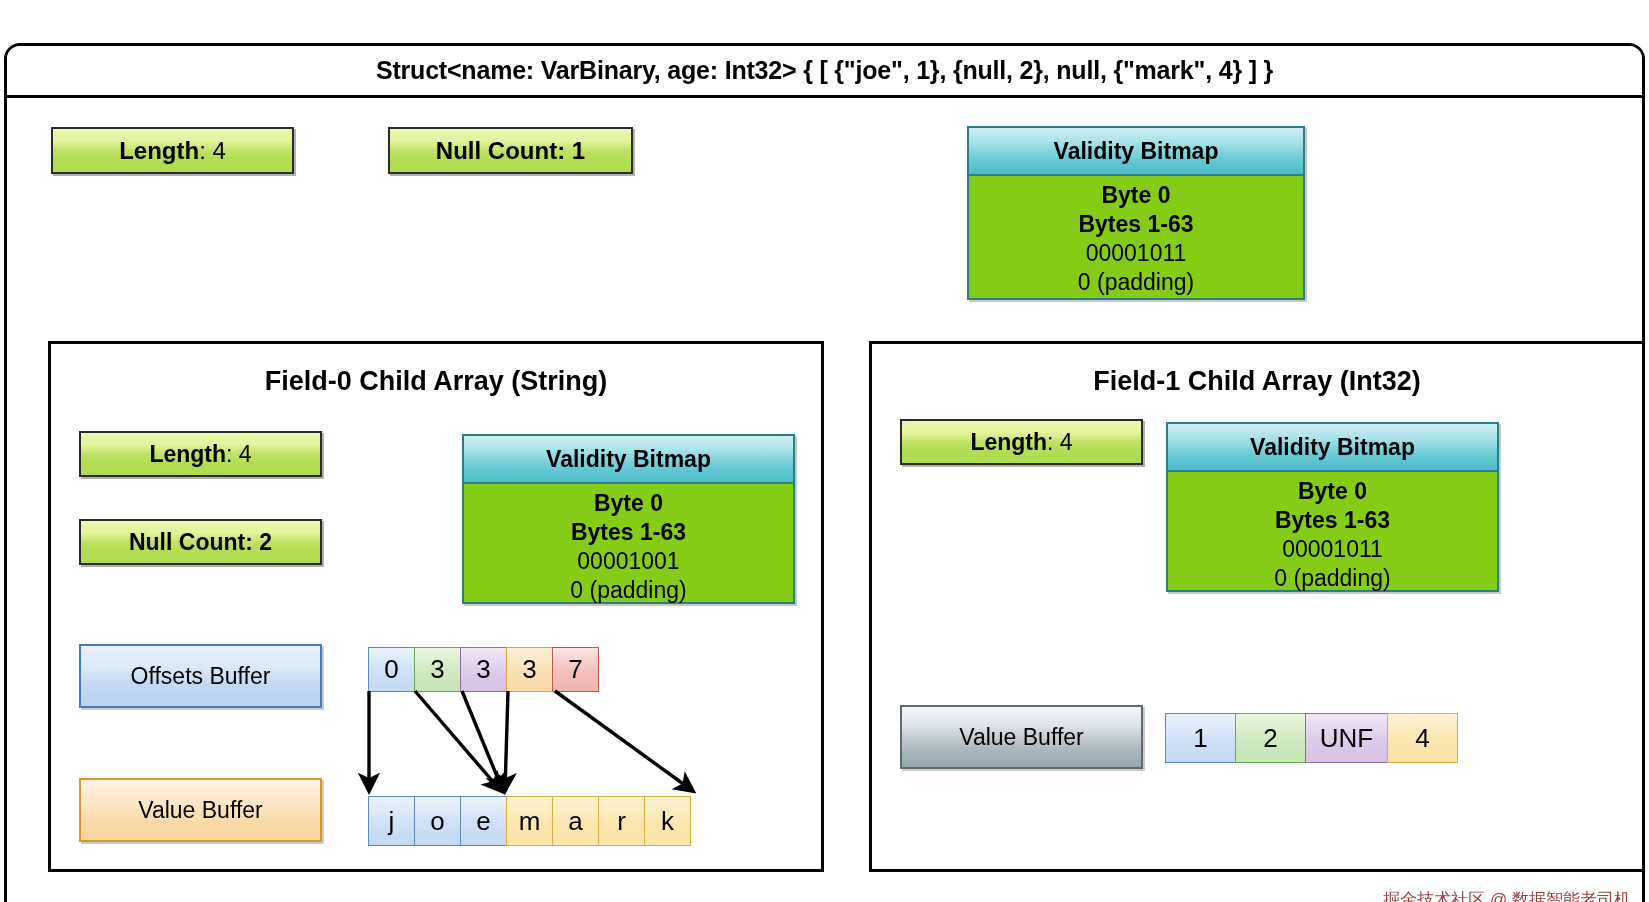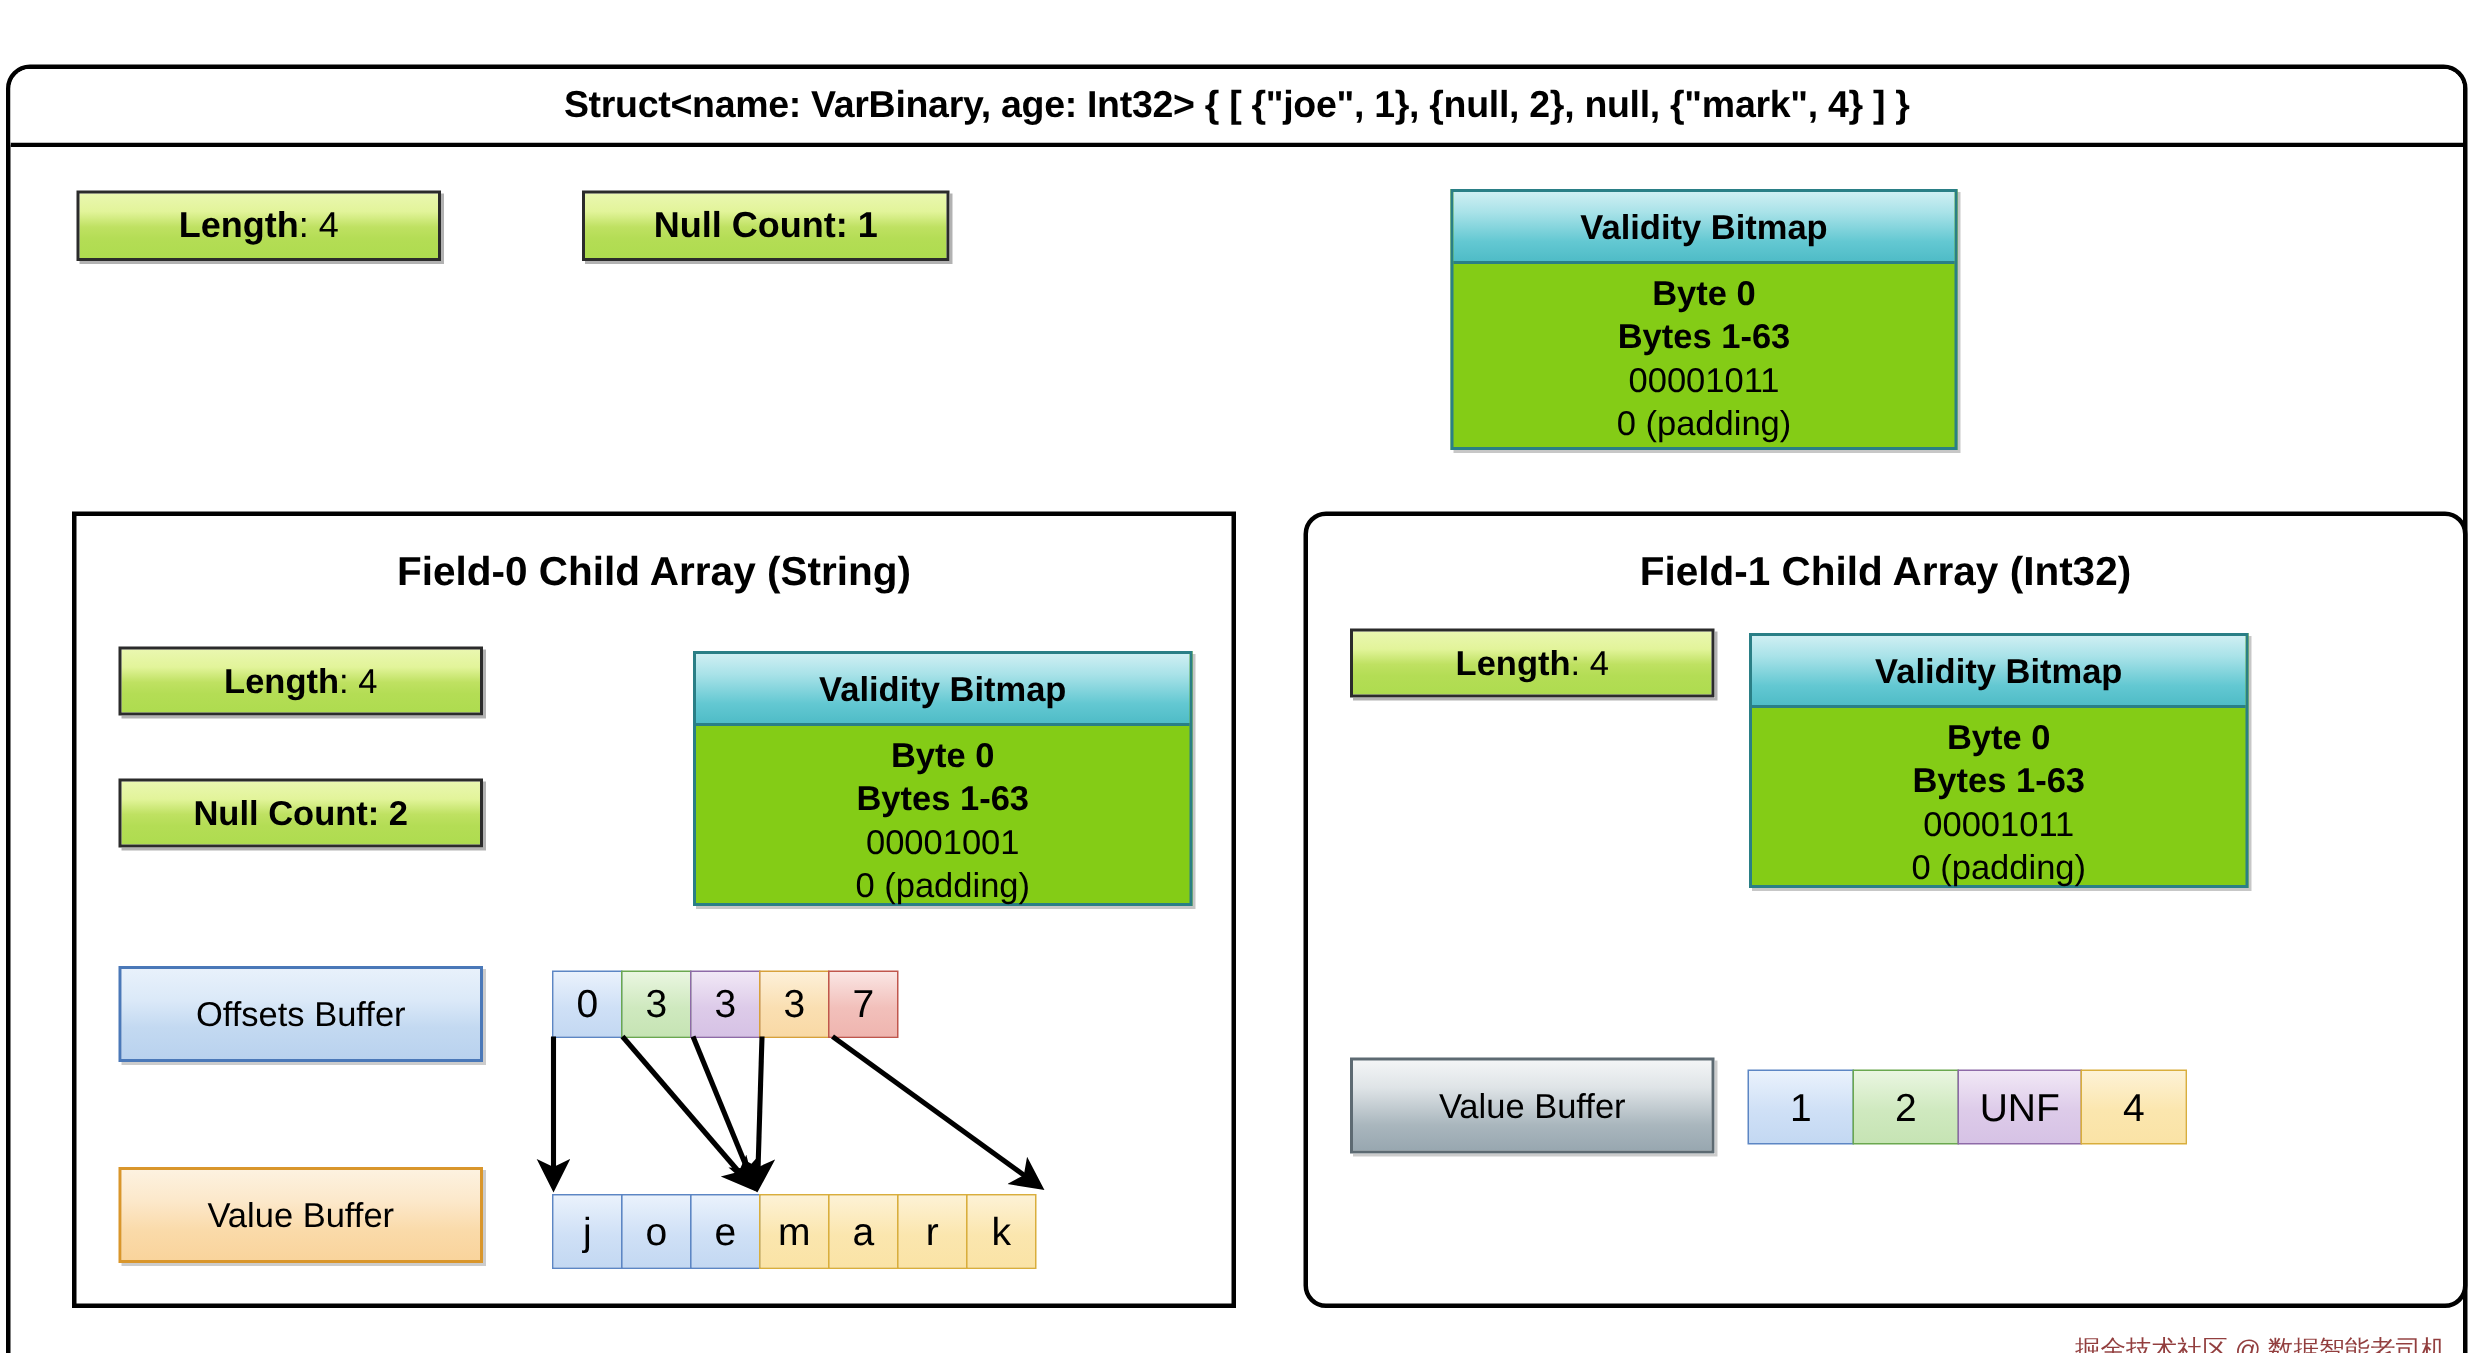--- a/index.html
+++ b/index.html
@@ -262,21 +262,21 @@
         <line x1="364" y1="347" x2="450" y2="447" stroke="#000" stroke-width="3.4" marker-end="url(#ah)"></line>
 
         <line x1="411" y1="347" x2="452" y2="447" stroke="#000" stroke-width="3.4" marker-end="url(#ah)"></line>
 
         <line x1="457" y1="347" x2="454" y2="447" stroke="#000" stroke-width="3.4" marker-end="url(#ah)"></line>
 
         <line x1="504" y1="347" x2="642" y2="447" stroke="#000" stroke-width="3.4" marker-end="url(#ah)"></line>
       </svg>
     </div>
 
-    <div class="panel" style="left:862px; top:295px; width:776px; height:531px;border-radius:15px;">
+    <div class="panel" style="left:862px; top:295px; width:776px; height:531px;">
       <div class="panel-title" style="top:22px; font-size:27px;">Field-1 Child Array (Int32)</div>
 
       <div class="green-box" style="left:28px; top:75px; width:243px; height:46px; font-size:23px;">
         <span class="lbl">Length</span>
           <span class="val">: 4</span>
       </div>
 
 
       <div class="bitmap" style="left:294px; top:78px; width:333px; height:170px;">
         <div class="bitmap-head" style="font-size:23px;">Validity Bitmap</div>

